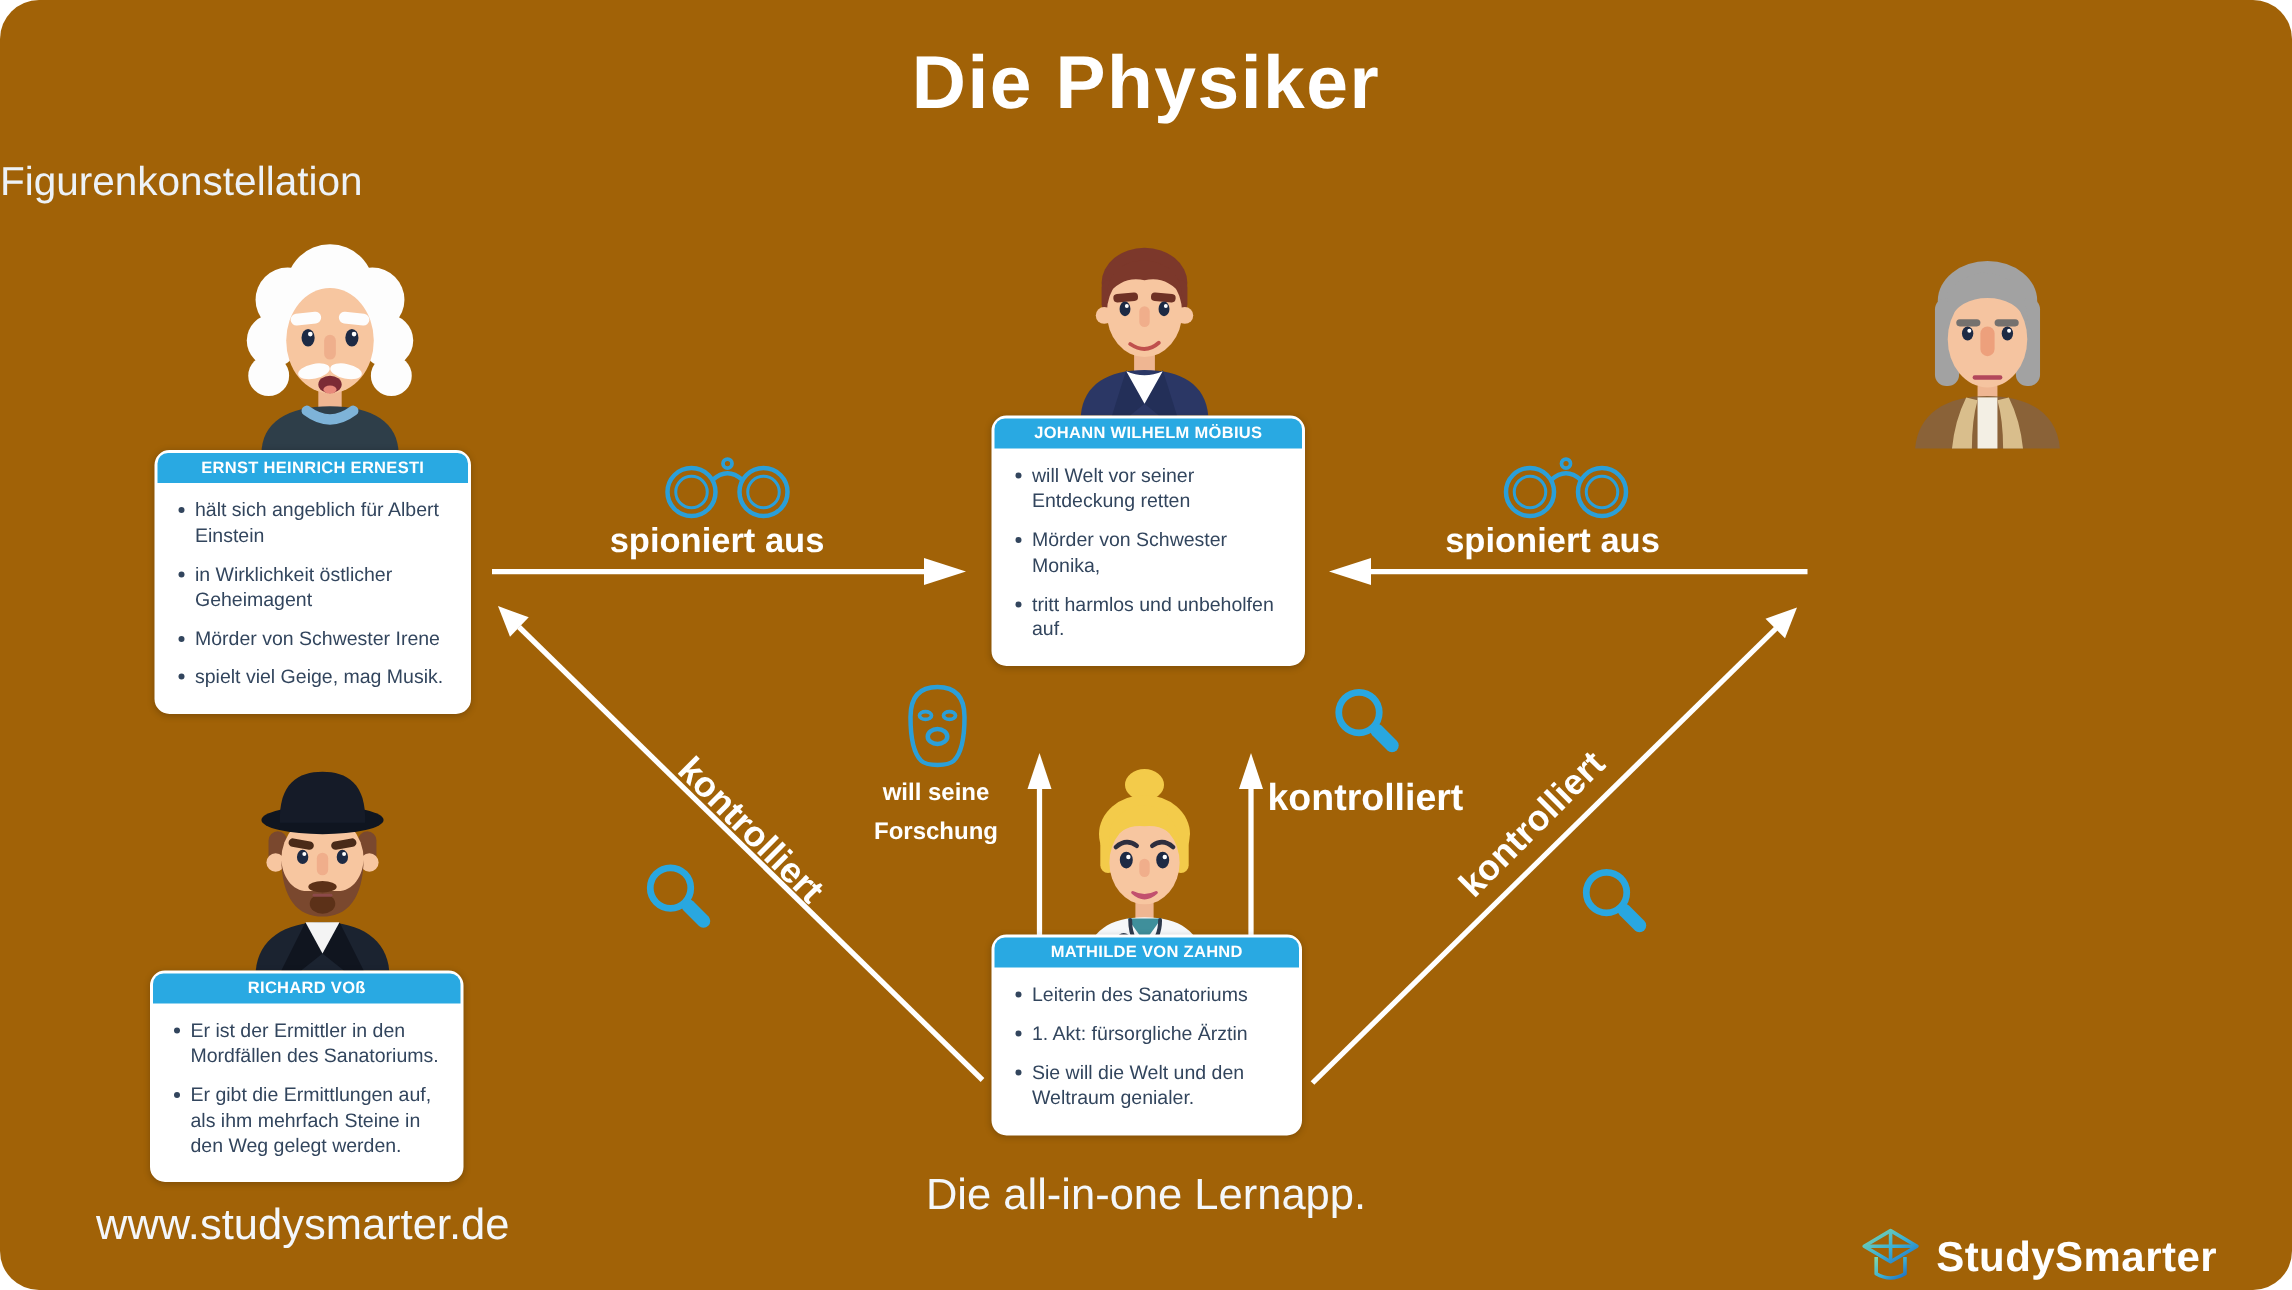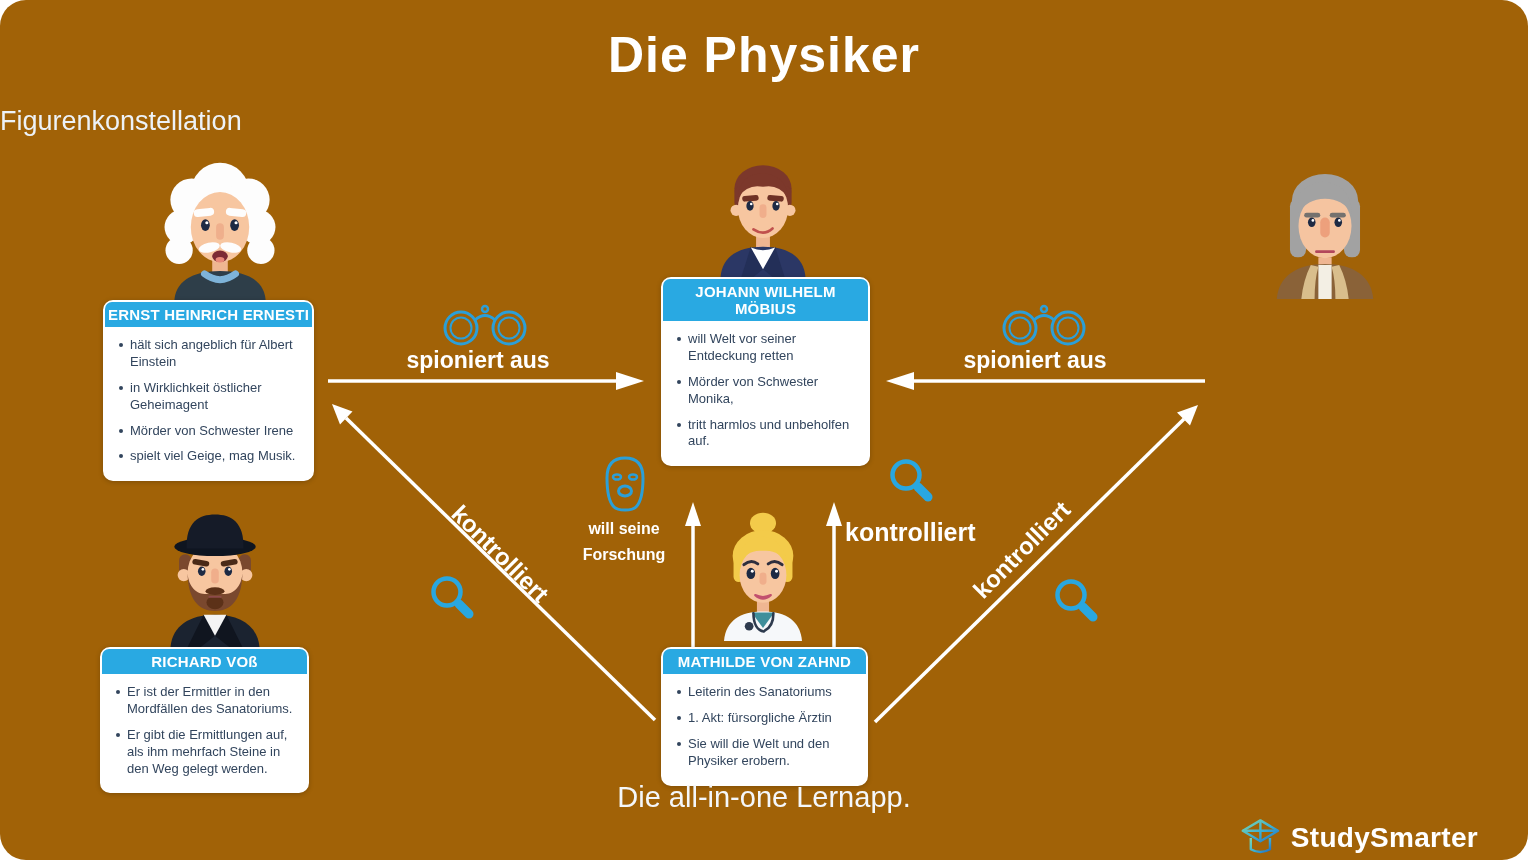--- a/index.html
+++ b/index.html
@@ -7,33 +7,33 @@
 
   .title{position:absolute;top:26px;left:0;width:100%;text-align:center;color:#ffffff;
          font-size:50px;font-weight:800;letter-spacing:1px;z-index:4;}
   .subtitle{position:absolute;top:106px;left:0;width:100%;text-align:left;color:#EDF2F7;
          font-size:27px;font-weight:400;z-index:4;}
 
   .avatar{position:absolute;z-index:1;}
 
   .card{position:absolute;background:#fff;border:2px solid #ffffff;border-radius:10px;
         box-shadow:0 1px 5px rgba(0,0,0,.22);z-index:3;}
-  .card-header{background:#29A9E2;color:#fff;font-size:15px;font-weight:700;text-align:center;
+  .card-header{background:#29A9E2;color:#fff;font-size:11px;font-weight:700;text-align:center;
         padding:4px 2px;border-radius:7px 7px 0 0;letter-spacing:.2px;}
   .card-body{padding:10px 8px 12px 10px;}
   .card ul{margin:0;padding:0;list-style:none;}
   .card li{position:relative;padding-left:15px;margin-bottom:9px;color:#32455D;font-size:13px;line-height:1.3;}
   .card li:last-child{margin-bottom:2px;}
   .card li::before{content:"";position:absolute;left:4px;top:6px;width:4px;height:4px;border-radius:50%;background:#32455D;}
 
   .card-ernesti{left:103px;top:300px;width:207px;}
   .card-moebius{left:661px;top:277px;width:205px;}
   .card-beutler{left:1220px;top:302px;width:203px;}
   .card-voss{left:100px;top:647px;width:205px;}
-  .card-zahnd{left:661px;top:647px;width:203px;}
+  .card-zahnd{left:661px;top:623px;width:203px;}
 
   .overlay{position:absolute;left:0;top:0;z-index:2;}
 
   .rel-label{position:absolute;color:#ffffff;font-weight:700;z-index:4;text-align:center;}
   .lbl-spy-left{left:367px;top:347px;width:222px;font-size:23px;}
   .lbl-spy-right{left:924px;top:347px;width:222px;font-size:23px;}
   .lbl-diag-left{left:425px;top:540px;width:150px;font-size:24px;transform:rotate(45deg);}
   .lbl-diag-right{left:947px;top:536px;width:150px;font-size:24px;transform:rotate(-45deg);}
   .lbl-vert{left:845px;top:518px;width:160px;font-size:25px;text-align:left;}
   .lbl-forschung{left:561px;top:516px;width:126px;font-size:16px;line-height:26px;}
@@ -288,25 +288,26 @@
       </ul>
     </div>
   </div>
 
   <div class="card card-zahnd">
     <div class="card-header">MATHILDE VON ZAHND</div>
     <div class="card-body">
       <ul>
         <li>Leiterin des Sanatoriums</li>
         <li>1. Akt: fürsorgliche Ärztin</li>
-        <li>Sie will die Welt und den Physiker erobern.</li>
+        <li>Sie will die Welt und den Weltraum genialer.</li>
       </ul>
     </div>
   </div>
 
+  <div class="footer-web">www.studysmarter.de</div>
   <div class="footer-tag">Die all-in-one Lernapp.</div>
 
   <div class="brand">
     <svg width="56" height="56" viewBox="0 0 56 56">
       <defs>
         <linearGradient id="ssgrad" x1="0%" y1="0%" x2="100%" y2="100%">
           <stop offset="0%" stop-color="#7FD8A9"></stop>
           <stop offset="55%" stop-color="#3BAFD4"></stop>
           <stop offset="100%" stop-color="#1F6FC4"></stop>
         </linearGradient>

